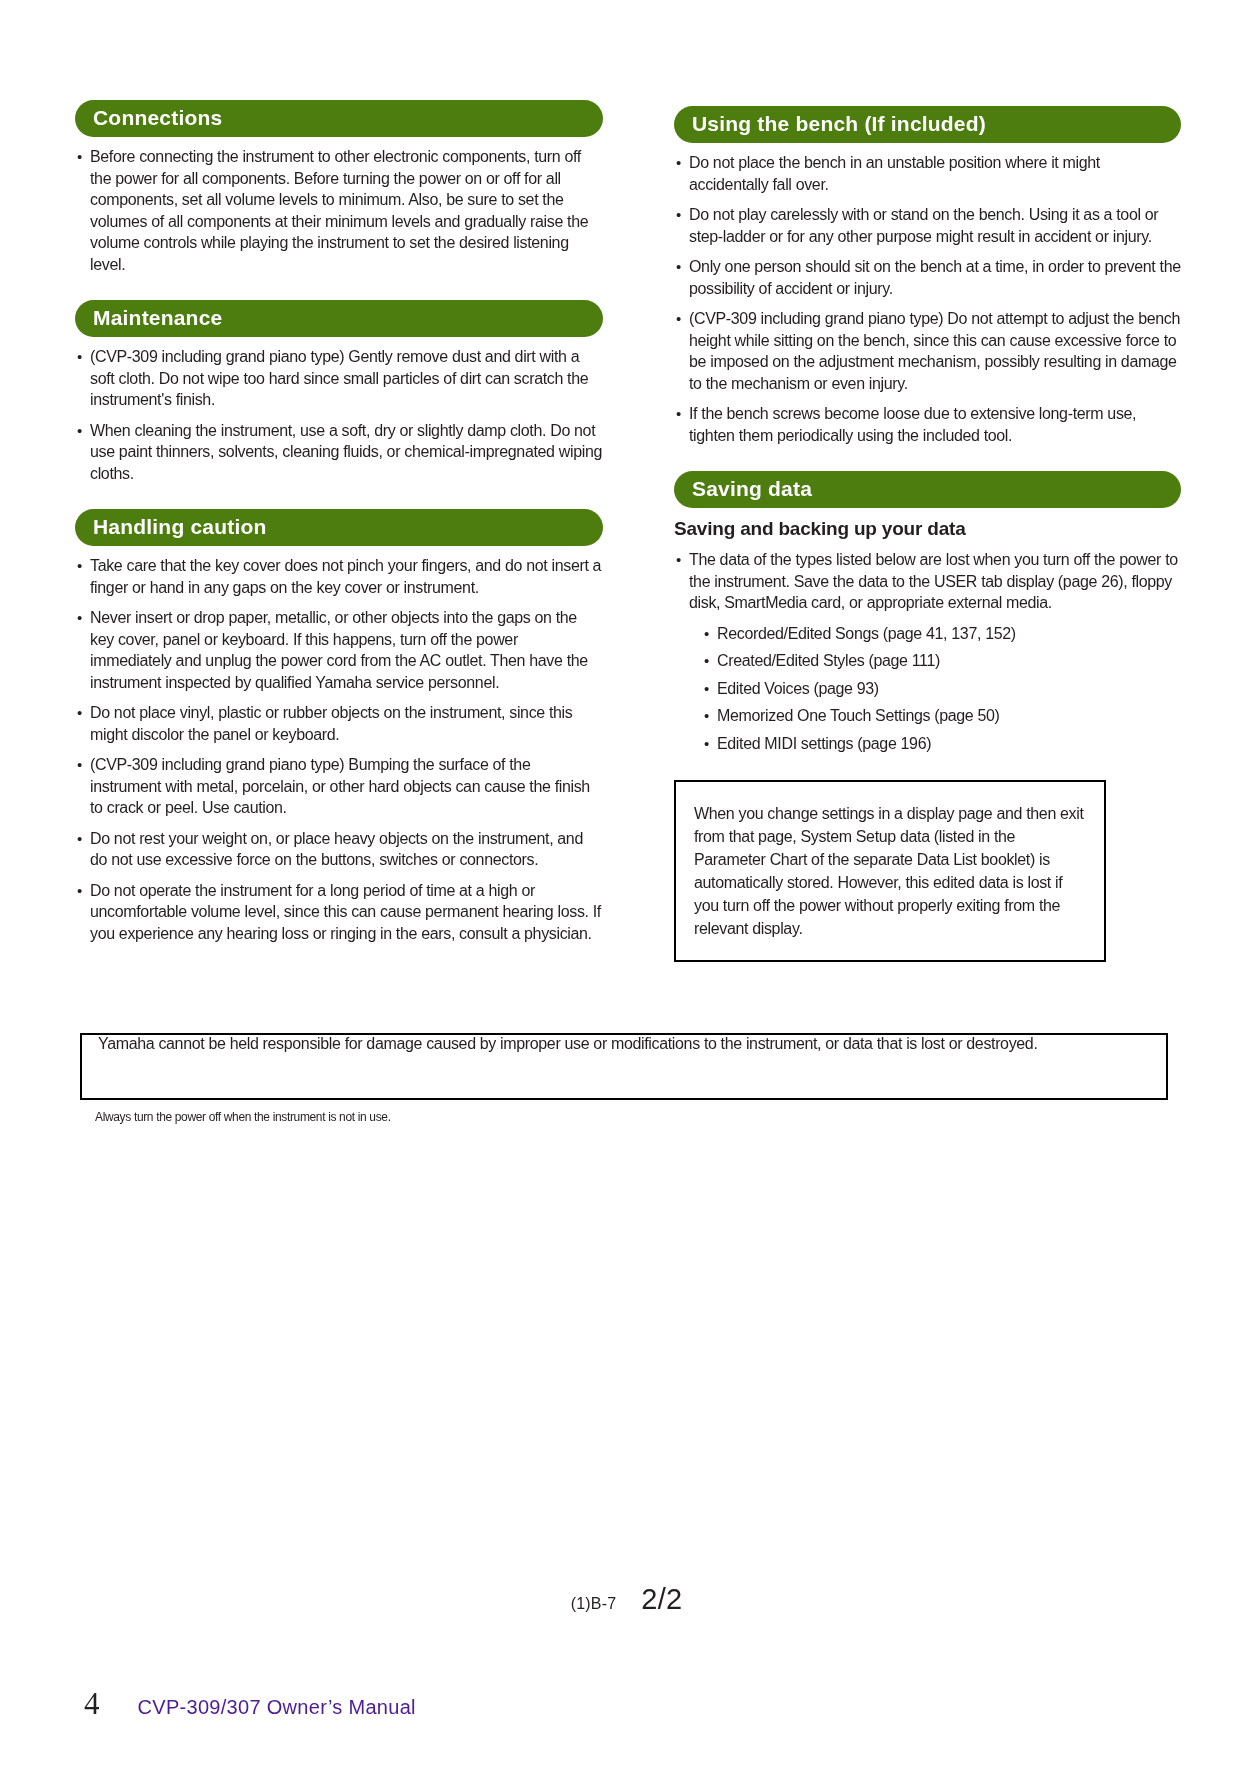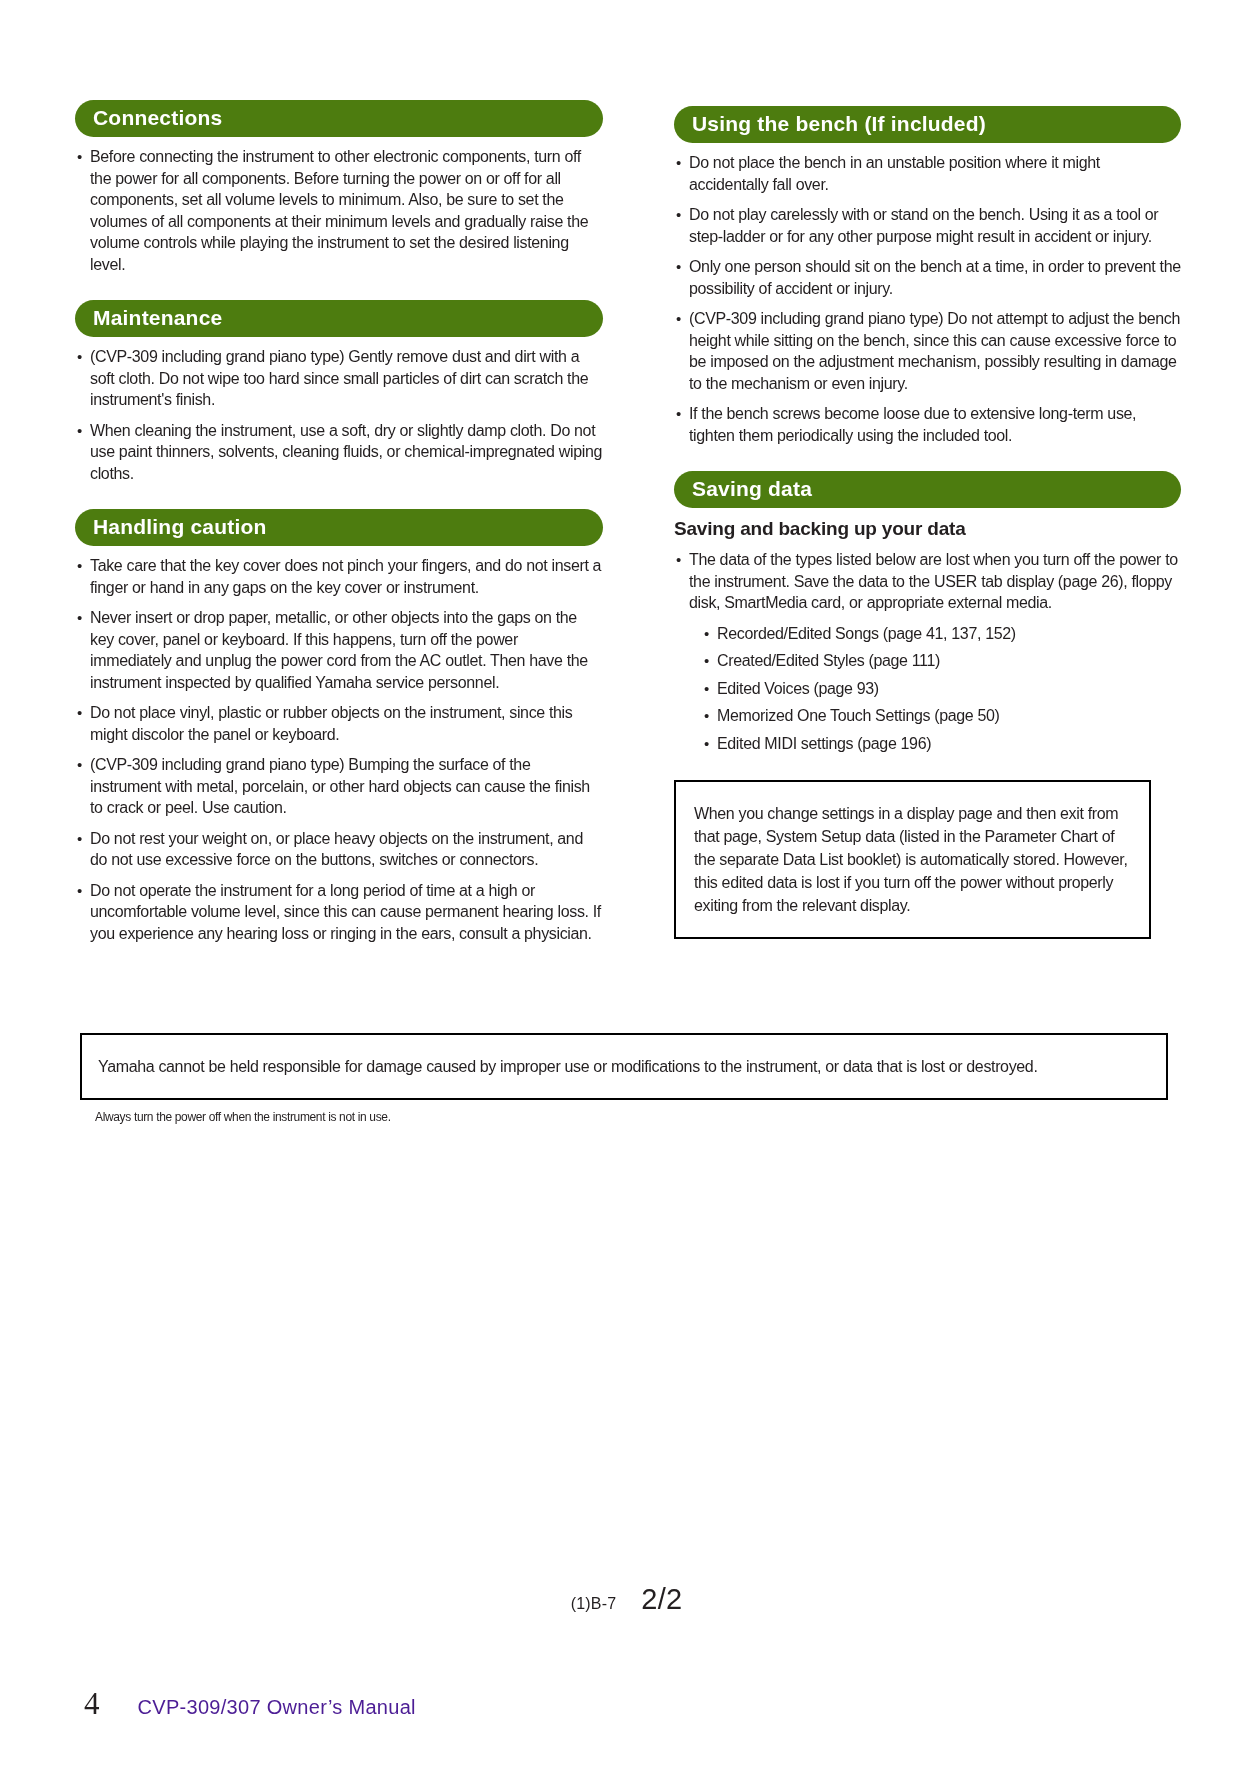--- a/index.html
+++ b/index.html
@@ -60,35 +60,34 @@
   .user-note {
     margin-top:46px;
     margin-left:17px;
     font-size:16px;
     line-height:22px;
     letter-spacing:-0.35px;
   }
 
   .boxed-note {
     margin-top:26px;
-    width:477px;
+    width:432px;
     border:2px solid #000000;
     padding:20px 16px 20px 18px;
     font-size:16px;
     line-height:23px;
     letter-spacing:-0.35px;
   }
 
   .disclaimer-box {
     position:absolute;
     left:80px; top:1033px;
     width:1088px; height:67px;
     border:2px solid #000000;
     display:flex;
-    align-items:center;
     padding:0 16px;
     font-size:16px;
     letter-spacing:-0.35px;
   }
 
   .power-note {
     position:absolute;
     left:95px; top:1110px;
     font-size:12px;
     letter-spacing:-0.35px;

